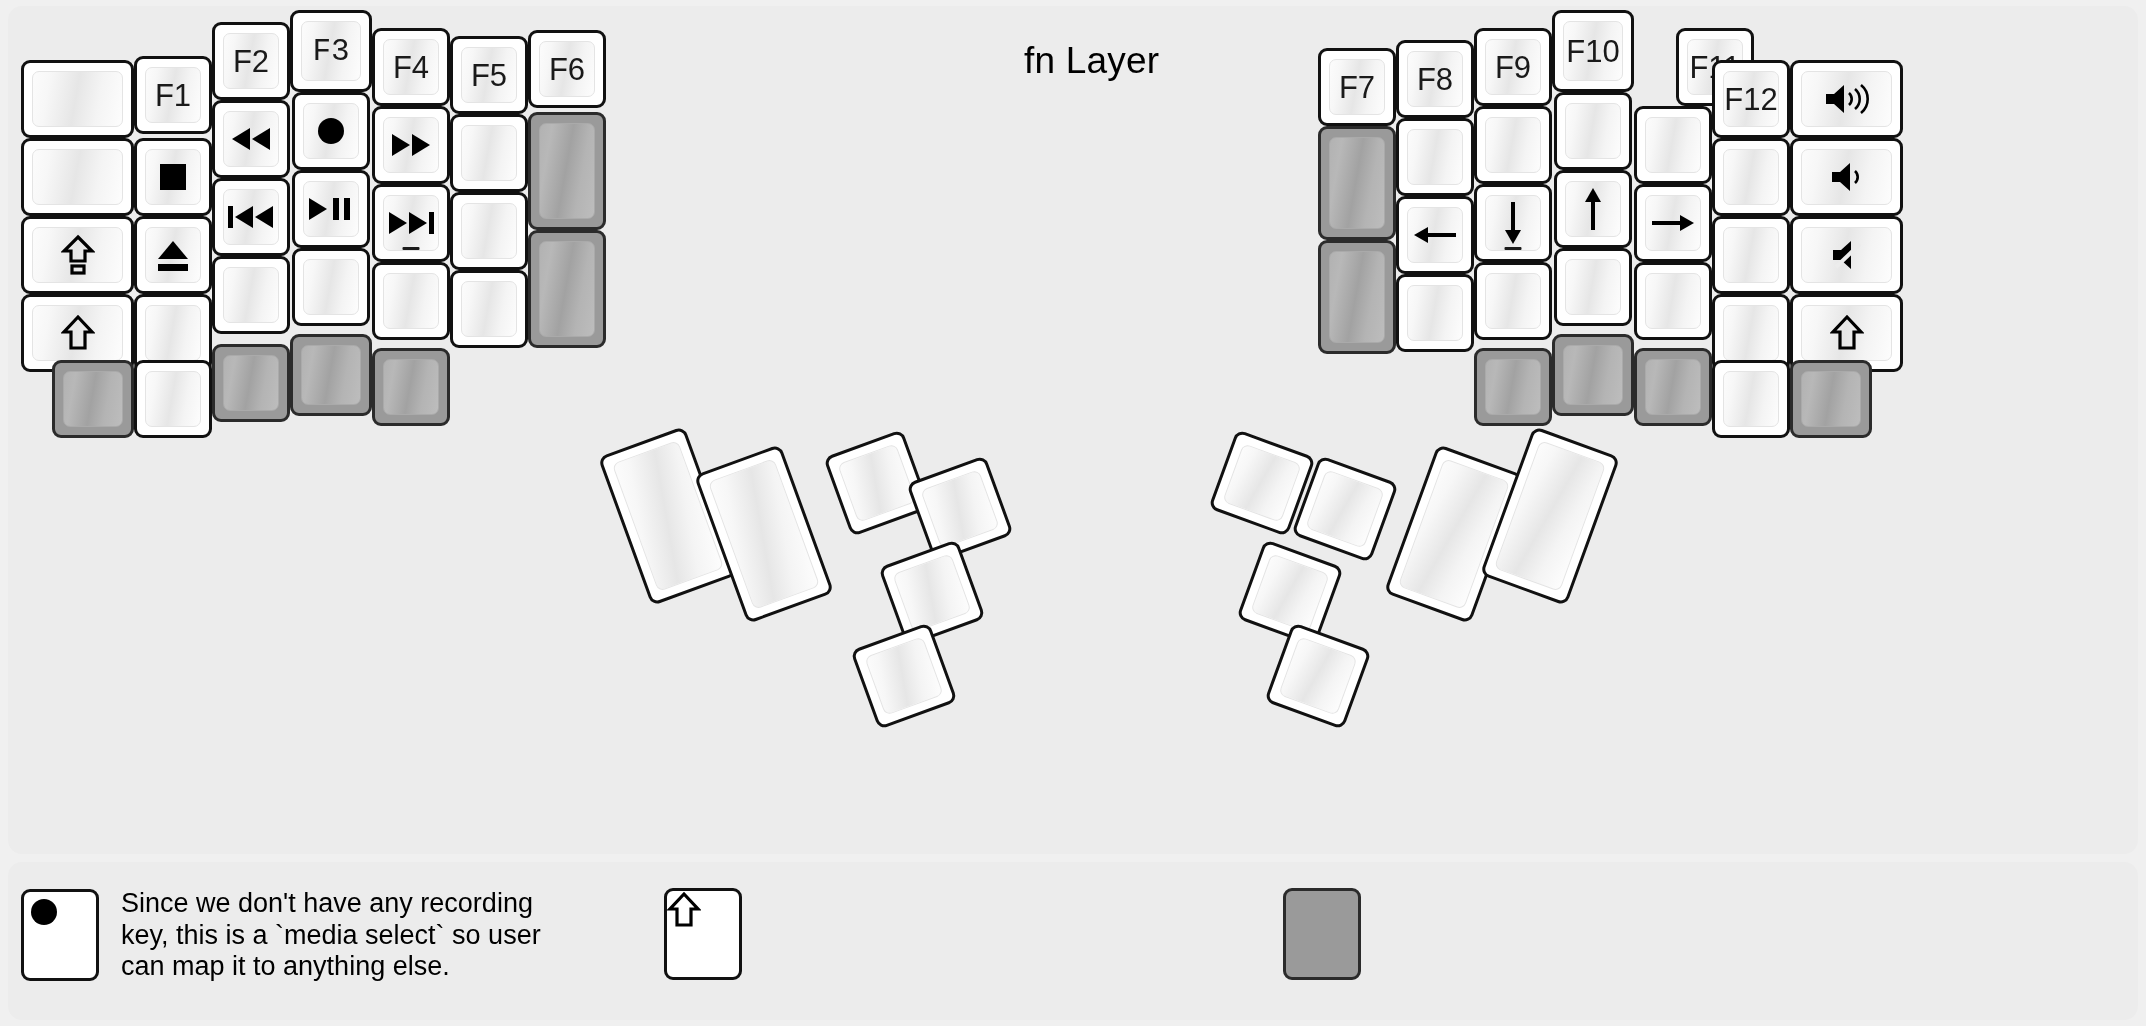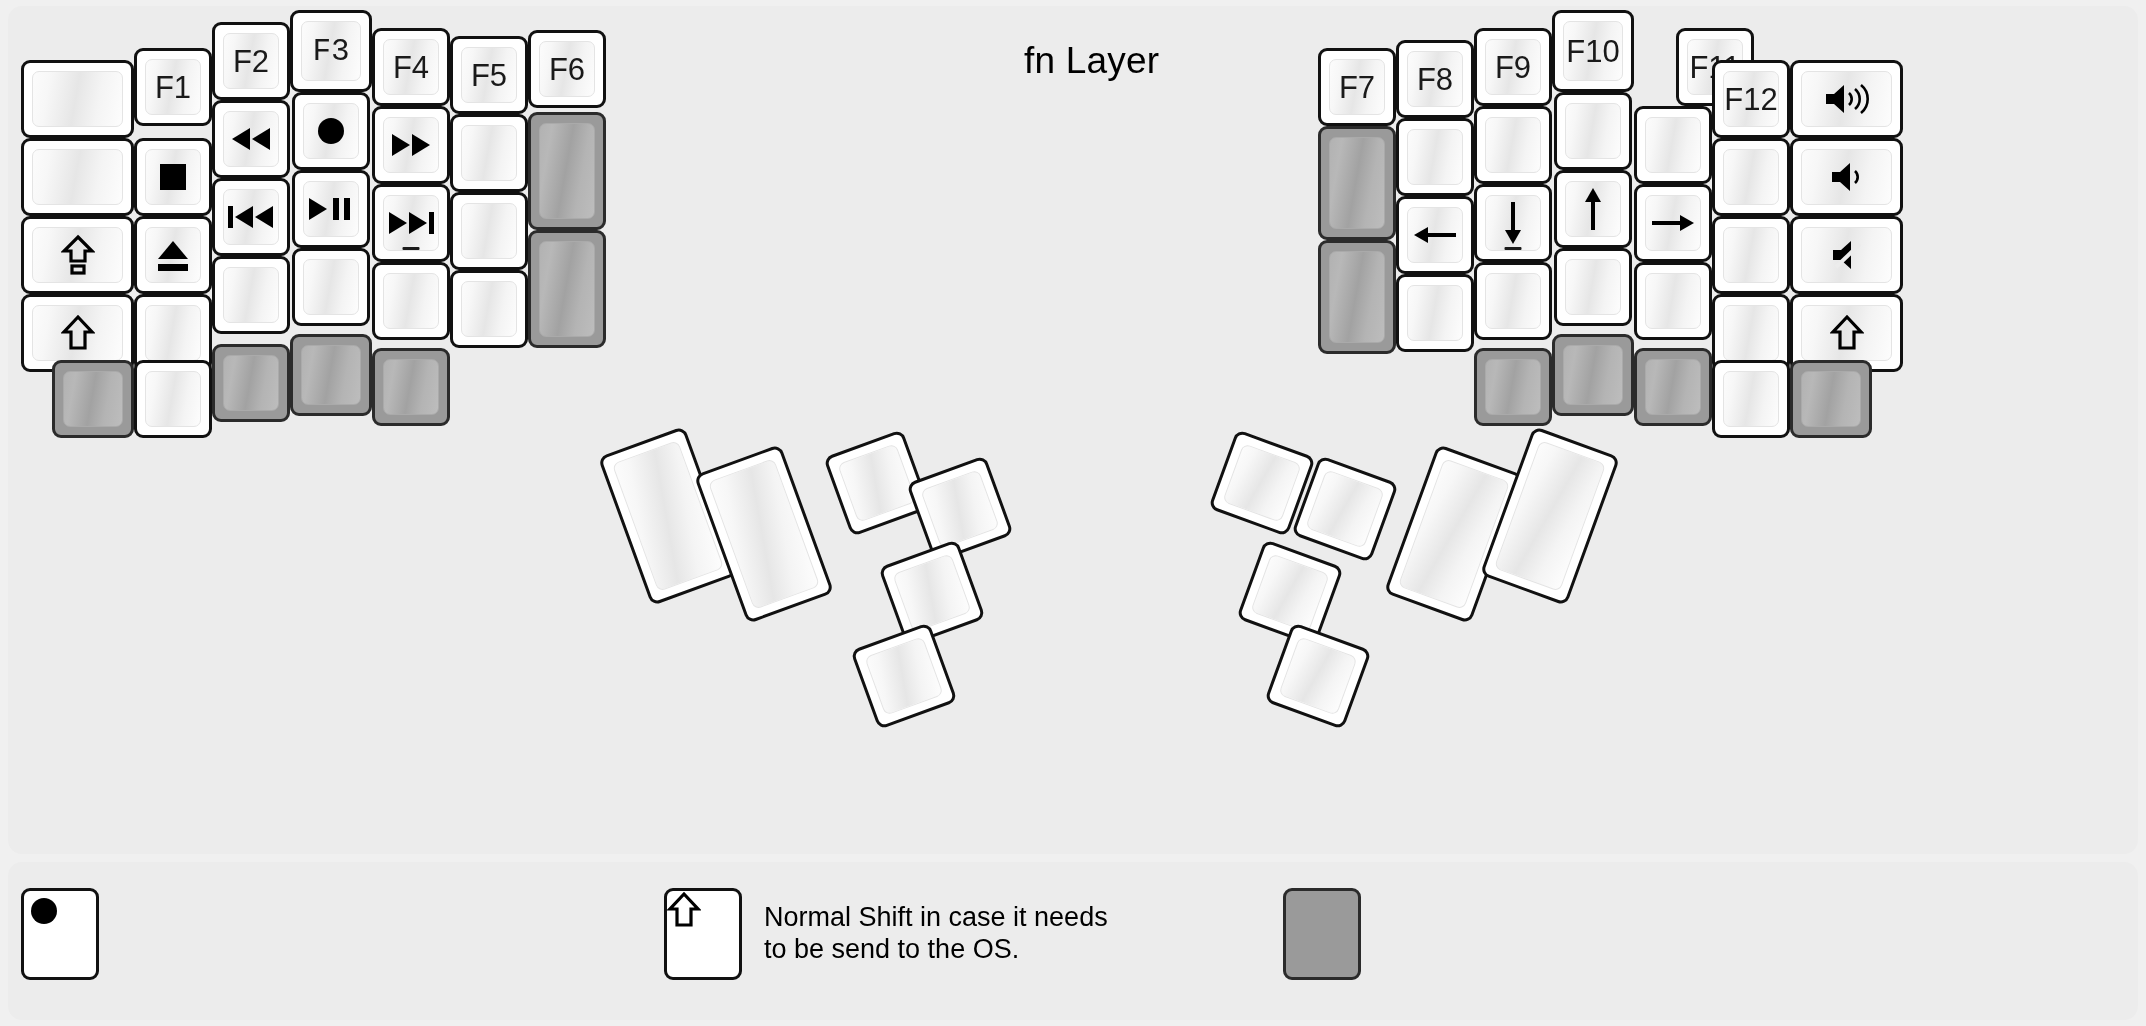--- a/index.html
+++ b/index.html
@@ -104,21 +104,21 @@
           <span style="display: flex;">
             <svg class="glyph" width="34" height="38" viewBox="0 0 34 38" xmlns="http://www.w3.org/2000/svg">
               <path d="M17 3 L31 18 L24 18 L24 34 L10 34 L10 18 L3 18 Z" fill="none" stroke="#000" stroke-width="3.2" stroke-linejoin="miter"></path>
             </svg>
           </span>
         </div>
       </div>
       <div class="key transparent" style="left: 52px; top: 360px; width: 82px; height: 78px;">
         <div class="cap"></div>
       </div>
-      <div class="key" style="left: 134px; top: 48px; width: 78px; height: 78px;">
+      <div class="key" style="left: 134px; top: 56px; width: 78px; height: 78px;">
         <div class="cap">
           <span class="lbl">F1</span>
         </div>
       </div>
       <div class="key" style="left: 134px; top: 138px; width: 78px; height: 78px;">
         <div class="cap">
           <span style="display: flex;">
             <svg class="glyph" width="34" height="34" viewBox="0 0 34 34" xmlns="http://www.w3.org/2000/svg">
               <rect x="4" y="4" width="26" height="26" fill="#000"></rect>
             </svg>
@@ -475,33 +475,34 @@
       <div class="legend-item" style="left: 21px; top: 888px;">
         <div class="legend-key">
           <div class="cap">
             <span style="display: flex;">
               <svg class="glyph" width="40" height="40" viewBox="0 0 40 40" xmlns="http://www.w3.org/2000/svg">
                 <circle cx="20" cy="20" r="13" fill="#000"></circle>
               </svg>
             </span>
           </div>
         </div>
+        <div class="legend-text">Since we don't have any recording
+key, this is a `media select` so user
+can map it to anything else.</div>
       </div>
       <div class="legend-item" style="left: 664px; top: 888px;">
         <div class="legend-key">
           <div class="cap">
             <span style="display: flex;">
               <svg class="glyph" width="34" height="38" viewBox="0 0 34 38" xmlns="http://www.w3.org/2000/svg">
                 <path d="M17 3 L31 18 L24 18 L24 34 L10 34 L10 18 L3 18 Z" fill="none" stroke="#000" stroke-width="3.2" stroke-linejoin="miter"></path>
               </svg>
             </span>
           </div>
         </div>
-        <div class="legend-text">Normal Shift in case it needs
-to be send to the OS.</div>
       </div>
       <div class="legend-item" style="left: 1283px; top: 888px;">
         <div class="legend-key transparent">
           <div class="cap"></div>
         </div>
       </div>
     </div>
 
 </div>
 

